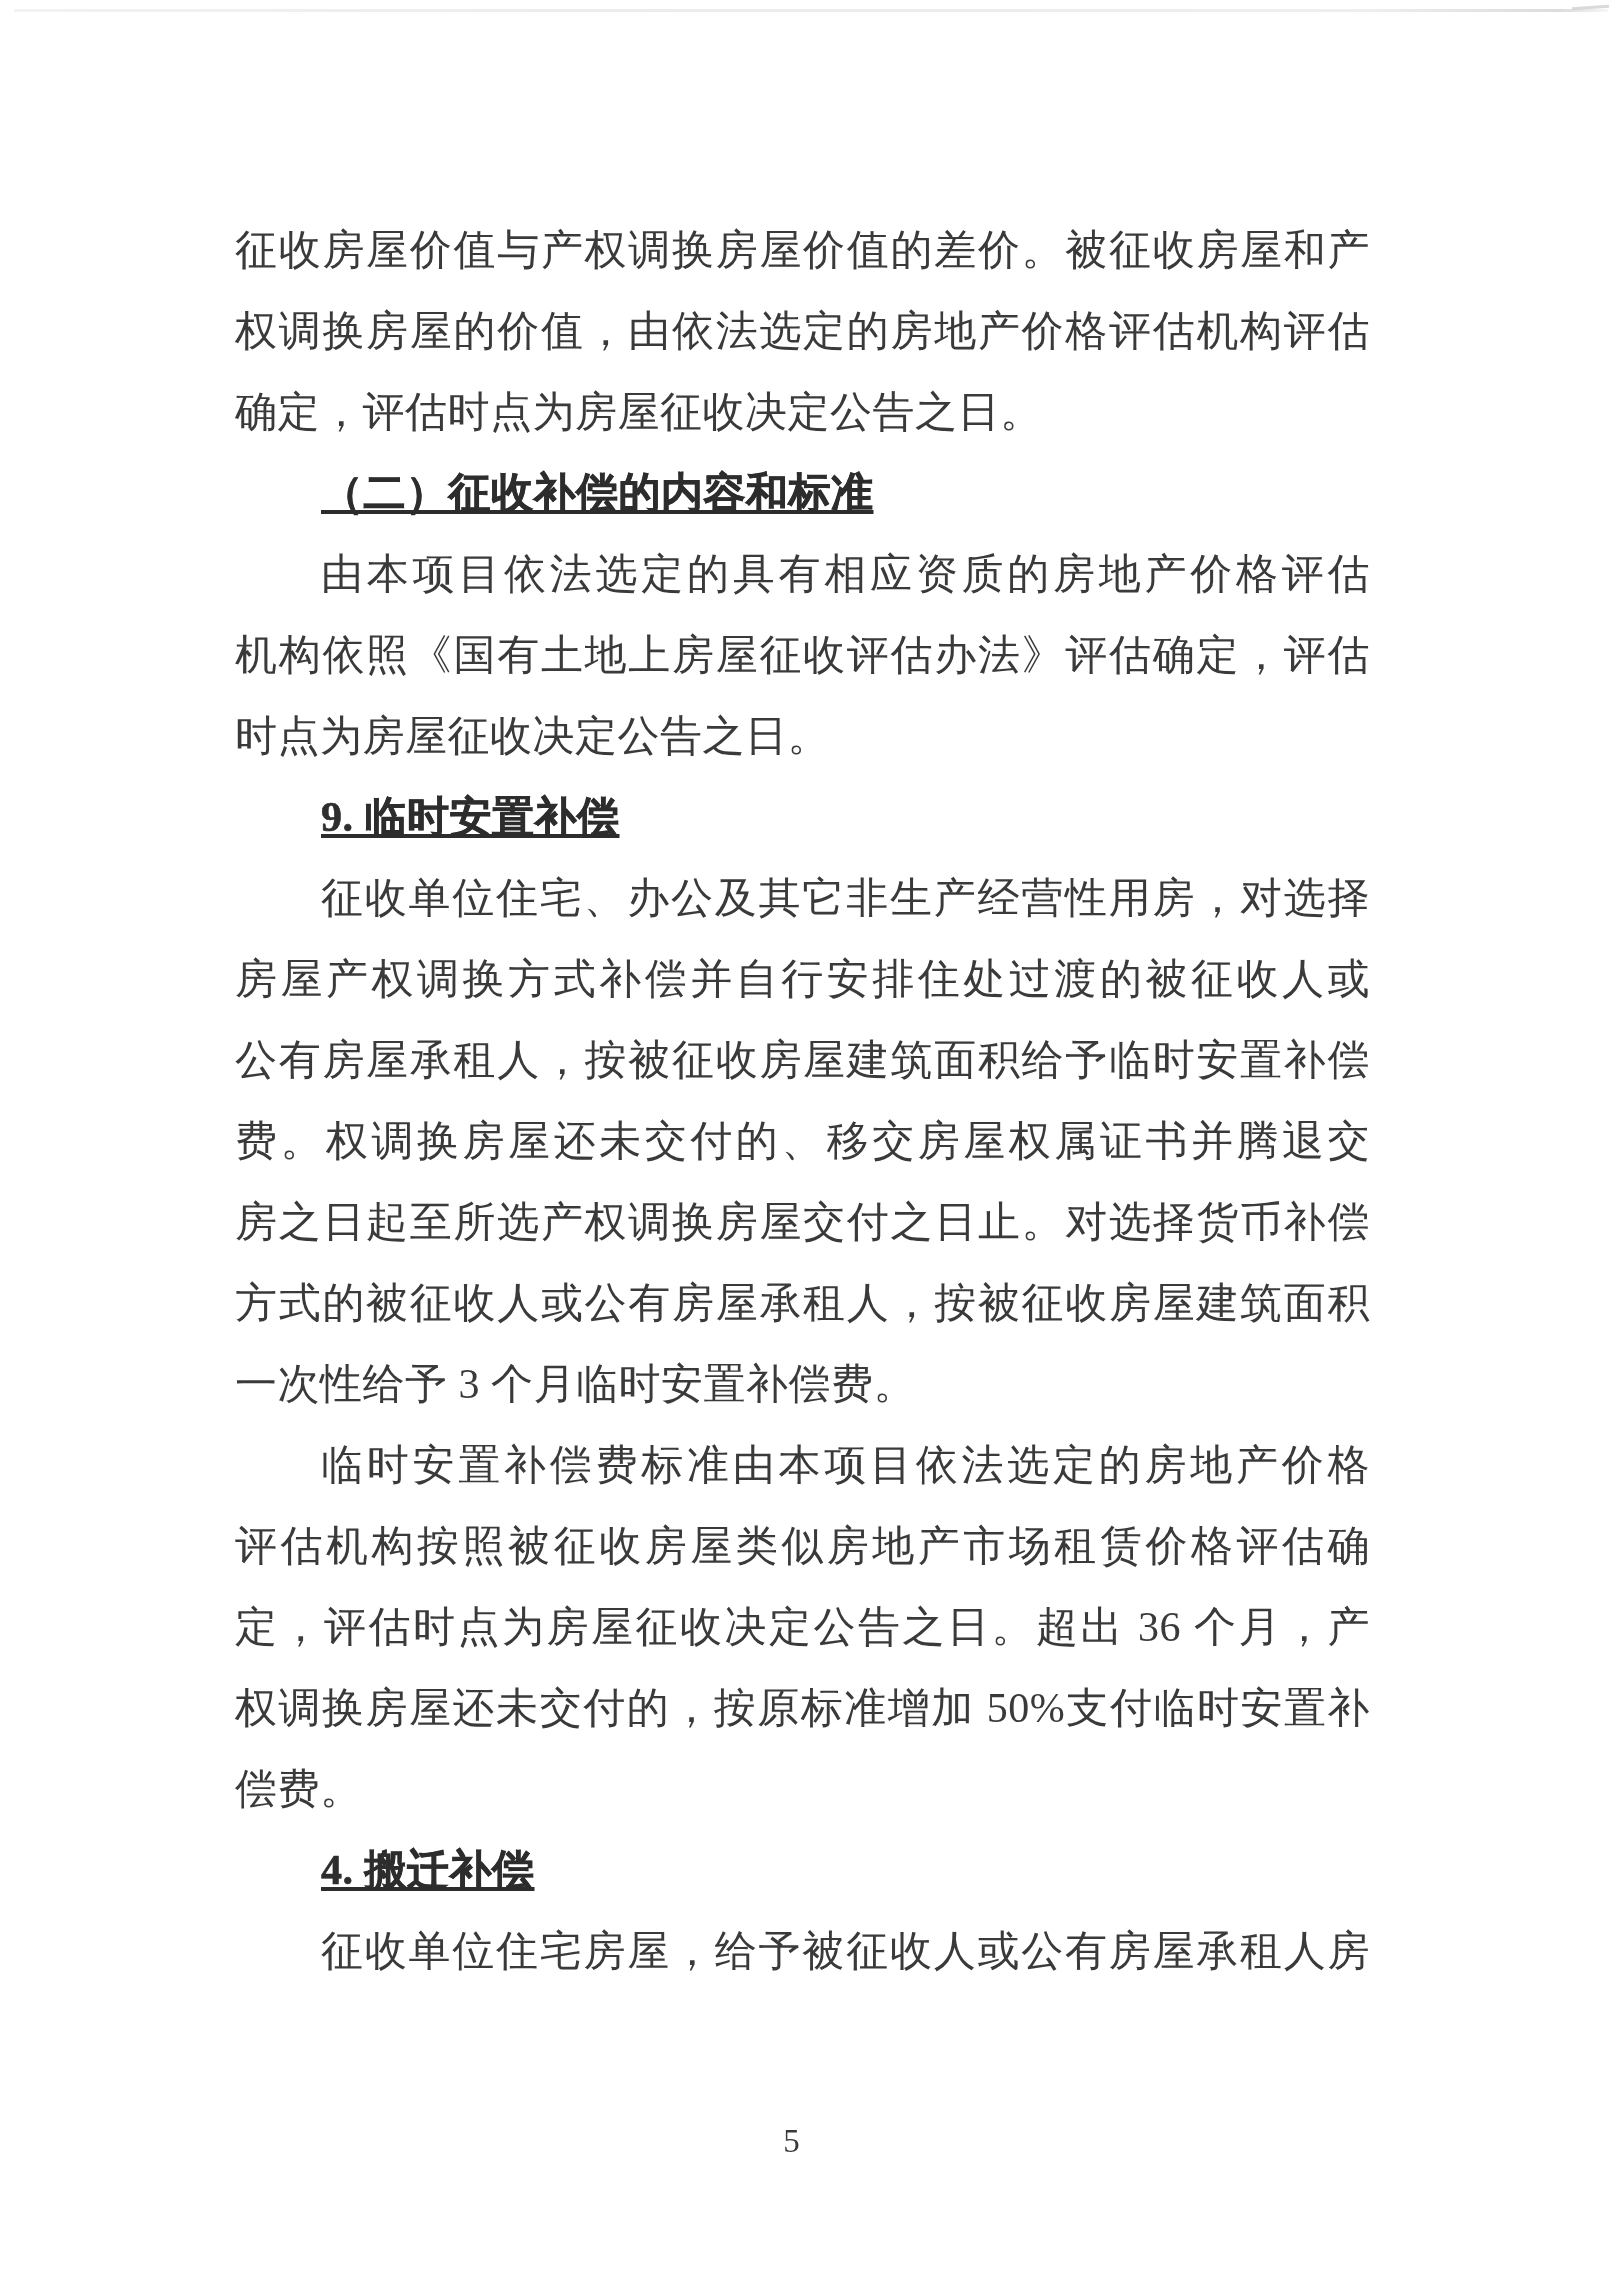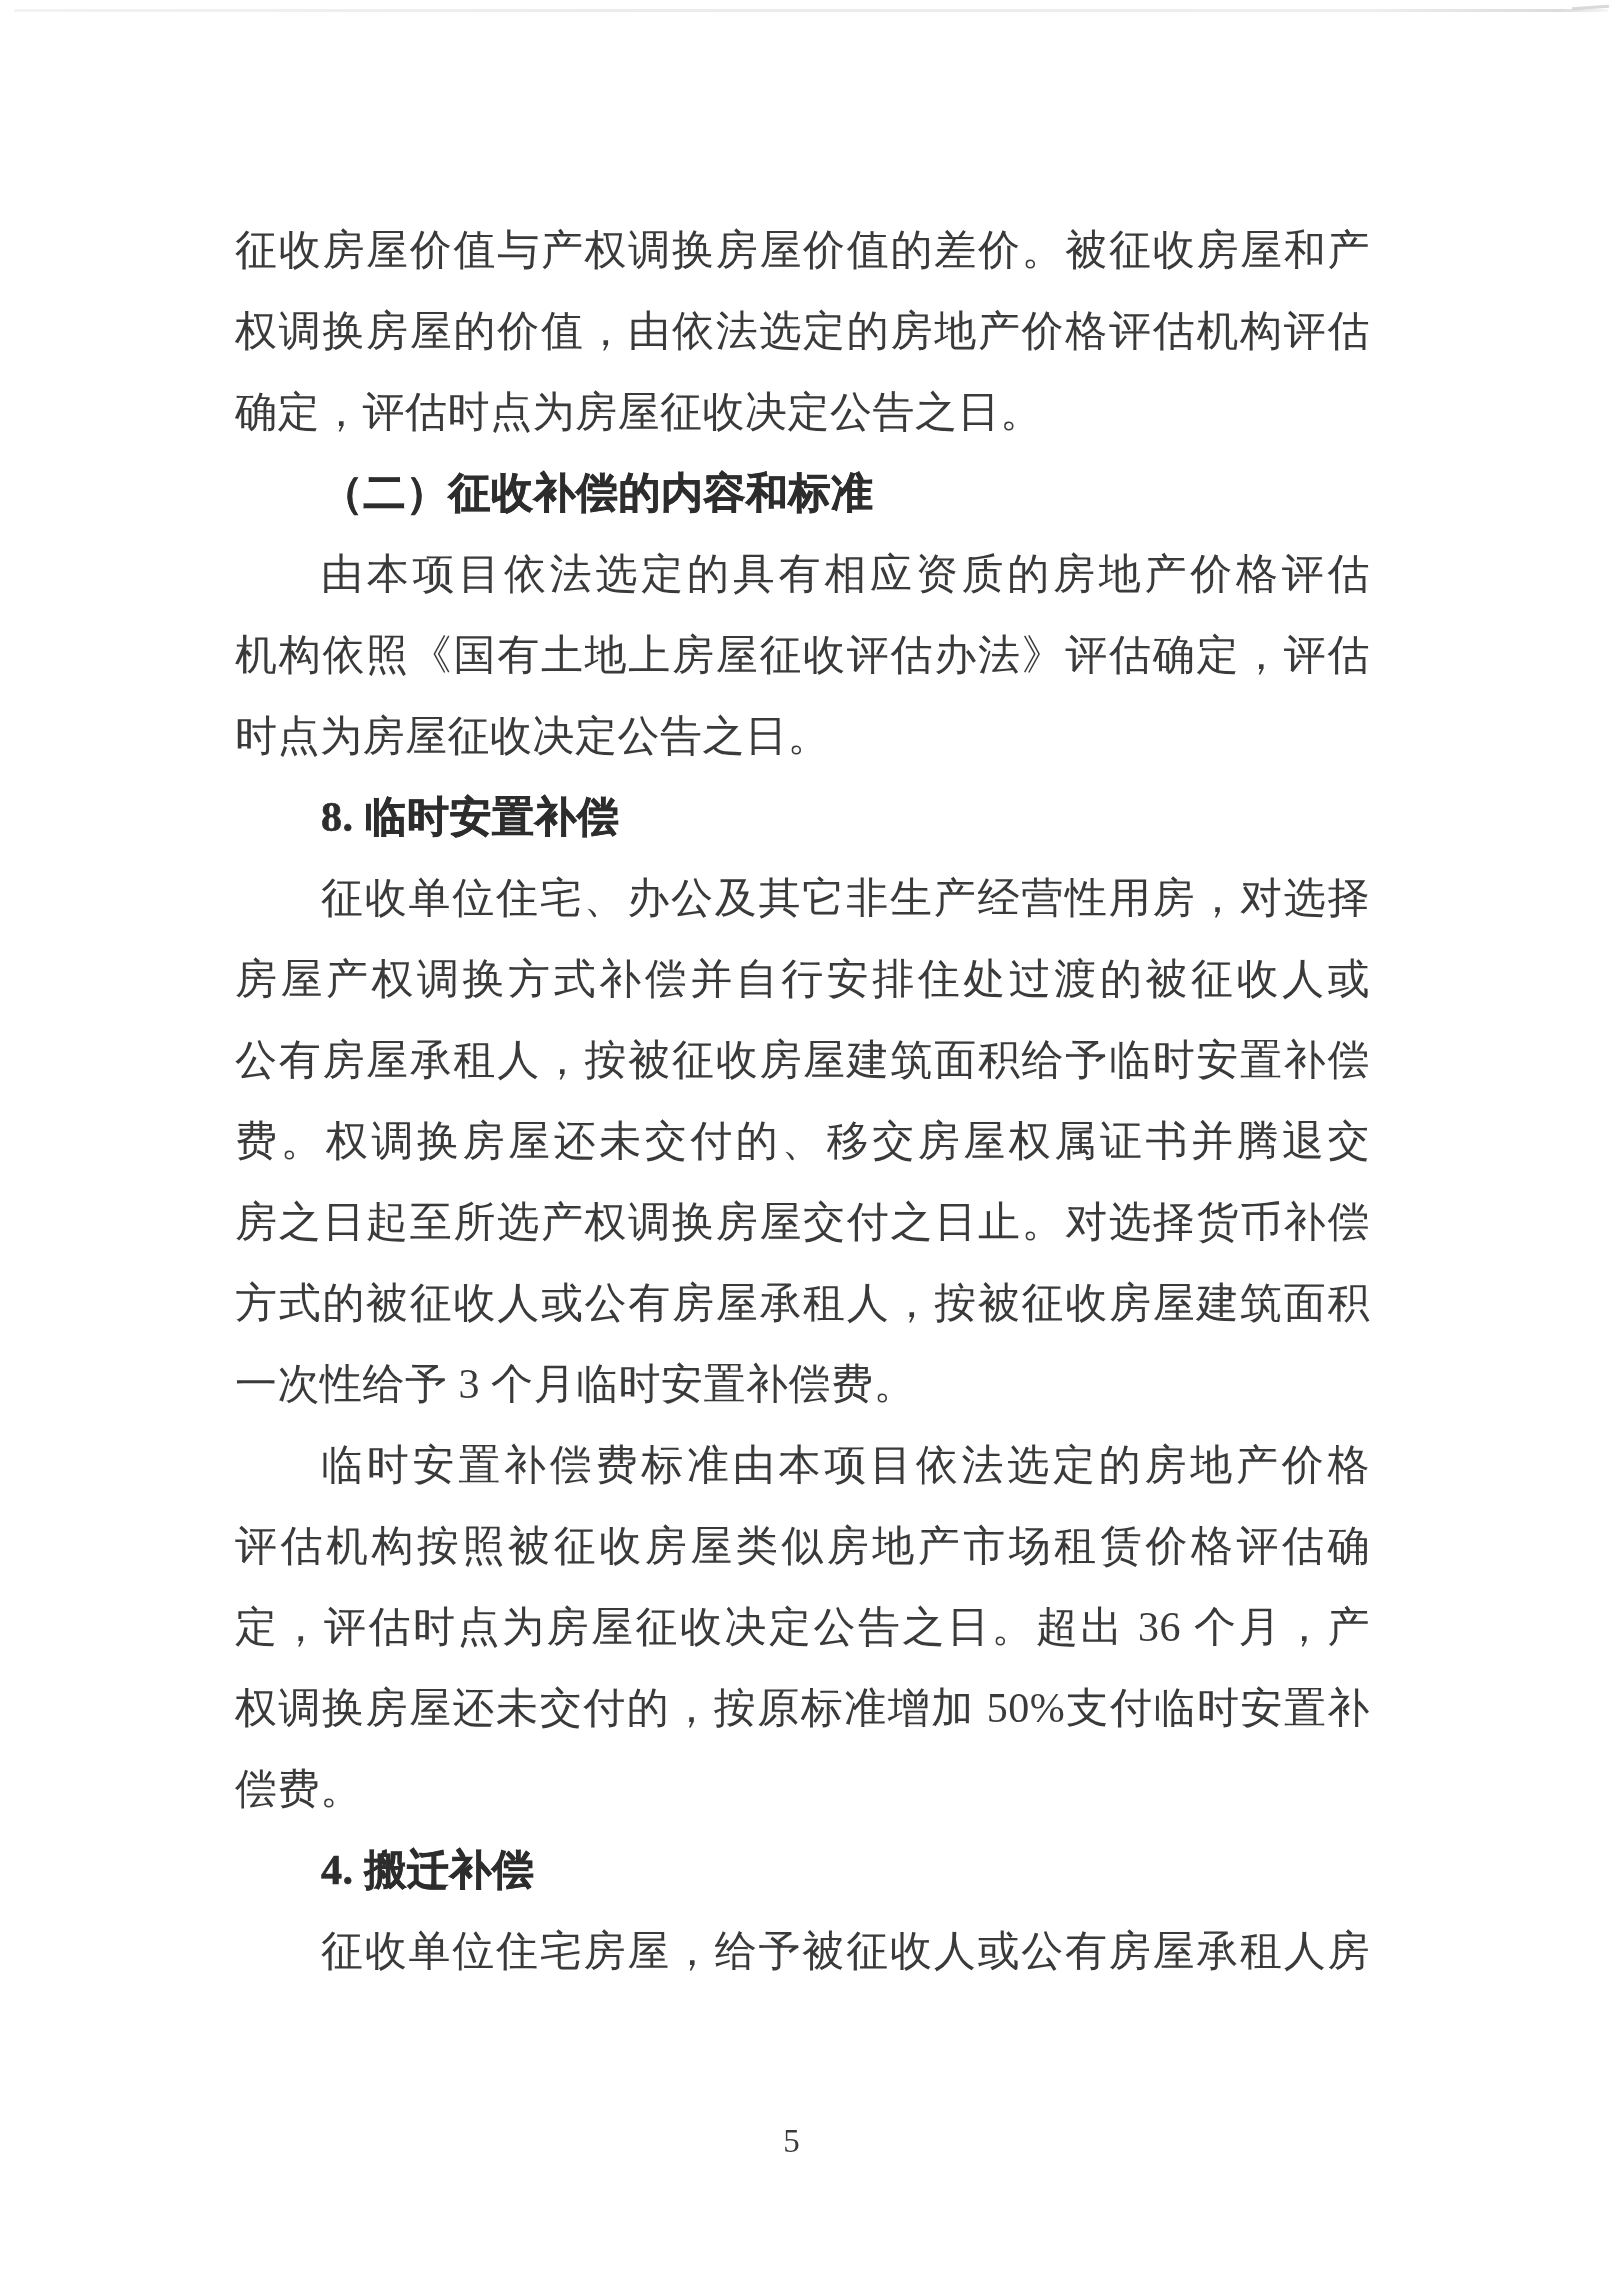--- a/index.html
+++ b/index.html
@@ -54,20 +54,21 @@
     text-align-last: justify;
     overflow: hidden;
     height: 81px;
   }
   .indent {
     text-indent: 86px;
   }
   .bold {
     font-weight: 700;
     color: #2d2d2d;
+    text-decoration: underline;
     -webkit-text-stroke: 0.6px #2d2d2d;
   }
   .footer {
     position: absolute;
     top: 2115px;
     left: 235px;
     width: 1113px;
     text-align: center;
   }
   .page-number {
@@ -83,21 +84,21 @@
 <div class="scan-line-tip"></div>
 
 <div class="page-body">
   <div class="line just">征收房屋价值与产权调换房屋价值的差价。被征收房屋和产</div>
   <div class="line just">权调换房屋的价值，由依法选定的房地产价格评估机构评估</div>
   <div class="line">确定，评估时点为房屋征收决定公告之日。</div>
   <div class="line indent bold">（二）征收补偿的内容和标准</div>
   <div class="line indent just">由本项目依法选定的具有相应资质的房地产价格评估</div>
   <div class="line just">机构依照《国有土地上房屋征收评估办法》评估确定，评估</div>
   <div class="line">时点为房屋征收决定公告之日。</div>
-  <div class="line indent bold">8. 临时安置补偿</div>
+  <div class="line indent bold">9. 临时安置补偿</div>
   <div class="line indent just">征收单位住宅、办公及其它非生产经营性用房，对选择</div>
   <div class="line just">房屋产权调换方式补偿并自行安排住处过渡的被征收人或</div>
   <div class="line just">公有房屋承租人，按被征收房屋建筑面积给予临时安置补偿</div>
   <div class="line just">费。权调换房屋还未交付的、移交房屋权属证书并腾退交</div>
   <div class="line just">房之日起至所选产权调换房屋交付之日止。对选择货币补偿</div>
   <div class="line just">方式的被征收人或公有房屋承租人，按被征收房屋建筑面积</div>
   <div class="line">一次性给予 3 个月临时安置补偿费。</div>
   <div class="line indent just">临时安置补偿费标准由本项目依法选定的房地产价格</div>
   <div class="line just">评估机构按照被征收房屋类似房地产市场租赁价格评估确</div>
   <div class="line just">定，评估时点为房屋征收决定公告之日。超出 36 个月，产</div>

